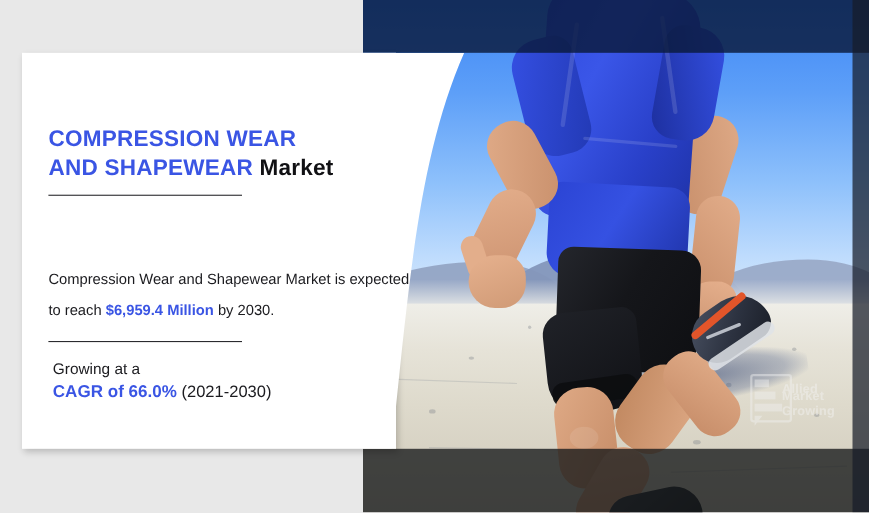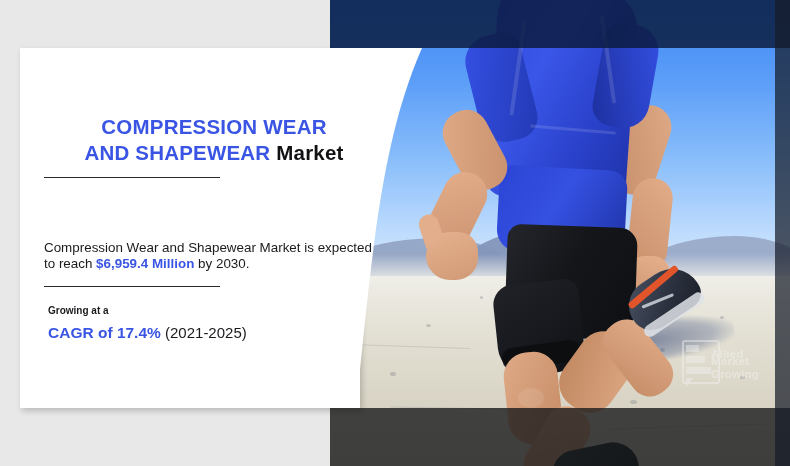--- a/index.html
+++ b/index.html
@@ -104,27 +104,27 @@
     filter:drop-shadow(2px 3px 5px rgba(0,0,0,.22));
     -webkit-clip-path:path("M0,0 L402,0 C360,96 352,210 336,360 L0,360 Z");
     clip-path:path("M0,0 L402,0 C360,96 352,210 336,360 L0,360 Z");
   }
   
   .card-shadow{position:absolute;left:20px;top:48px;width:340px;height:360px;background:#ffffff;
     box-shadow:2px 3px 6px rgba(0,0,0,.20);}
 
   
   .content{position:absolute;left:44px;top:62px;width:340px;z-index:6;}
-  .title{margin:0;padding:0;font-size:20.5px;line-height:26px;font-weight:bold;letter-spacing:.2px;color:#111114;text-align:center;}
+  .title{margin:0;padding:0;font-size:20.5px;line-height:26px;font-weight:bold;letter-spacing:.2px;color:#111114;}
   .title .hl{color:#3a55e4;}
   .subtitle{margin:0;padding:0;font-size:9.6px;letter-spacing:.35px;color:#2a2a2e;font-weight:600;}
   .rule{height:1px;background:#2b2b2f;border:0;margin:0;}
-  .body-text{font-size:13.4px;line-height:16px;color:#1b1b1f;}
+  .body-text{font-size:13.4px;line-height:28px;color:#1b1b1f;}
   .body-text .money{color:#3a55e4;font-weight:bold;}
-  .grow{font-size:10px;line-height:20px;color:#1b1b1f;font-weight:bold;}
+  .grow{font-size:14px;line-height:20px;color:#1b1b1f;}
   .cagr{font-size:15px;line-height:22px;color:#1b1b1f;}
   .cagr .big{color:#3a55e4;font-weight:bold;font-size:15.5px;}
 
   
   .logo{position:absolute;left:682px;top:340px;width:86px;height:46px;opacity:.45;z-index:7;}
   .logo .bubble{position:absolute;left:0;top:0;width:34px;height:40px;border:2px solid #f2f2f2;border-radius:3px;}
   .logo .tail{position:absolute;left:4px;top:38px;width:0;height:0;border-left:7px solid #f2f2f2;border-bottom:9px solid transparent;}
   .logo .bar{position:absolute;left:4px;background:#f0f0f0;height:7px;}
   .logo .b1{top:5px;width:13px;}
   .logo .b2{top:16px;width:19px;}
@@ -226,21 +226,21 @@
     <hr class="rule" style="width:176px;margin-top:11px;">
 
     <p class="body-text" style="margin-top:62px;width:330px;">
       <span>Compression Wear and Shapewear Market is expected to reach </span><span class="money">$6,959.4 Million</span><span> by 2030.</span>
     </p>
 
     <hr class="rule" style="width:176px;margin-top:14px;">
 
     <p class="grow" style="margin:14px 0 0 4px;">Growing at a</p>
     <p class="cagr" style="margin:1px 0 0 4px;">
-      <span class="big">CAGR of 17.4%</span><span> (2021-2025)</span>
+      <span class="big">CAGR of 66.0%</span><span> (2021-2030)</span>
     </p>
   </div>
 
   <div class="logo">
     <div class="bubble"></div>
     <div class="tail"></div>
     <div class="bar b1"></div>
     <div class="bar b2"></div>
     <div class="bar b3"></div>
     <div class="wtxt w1">Allied</div>

